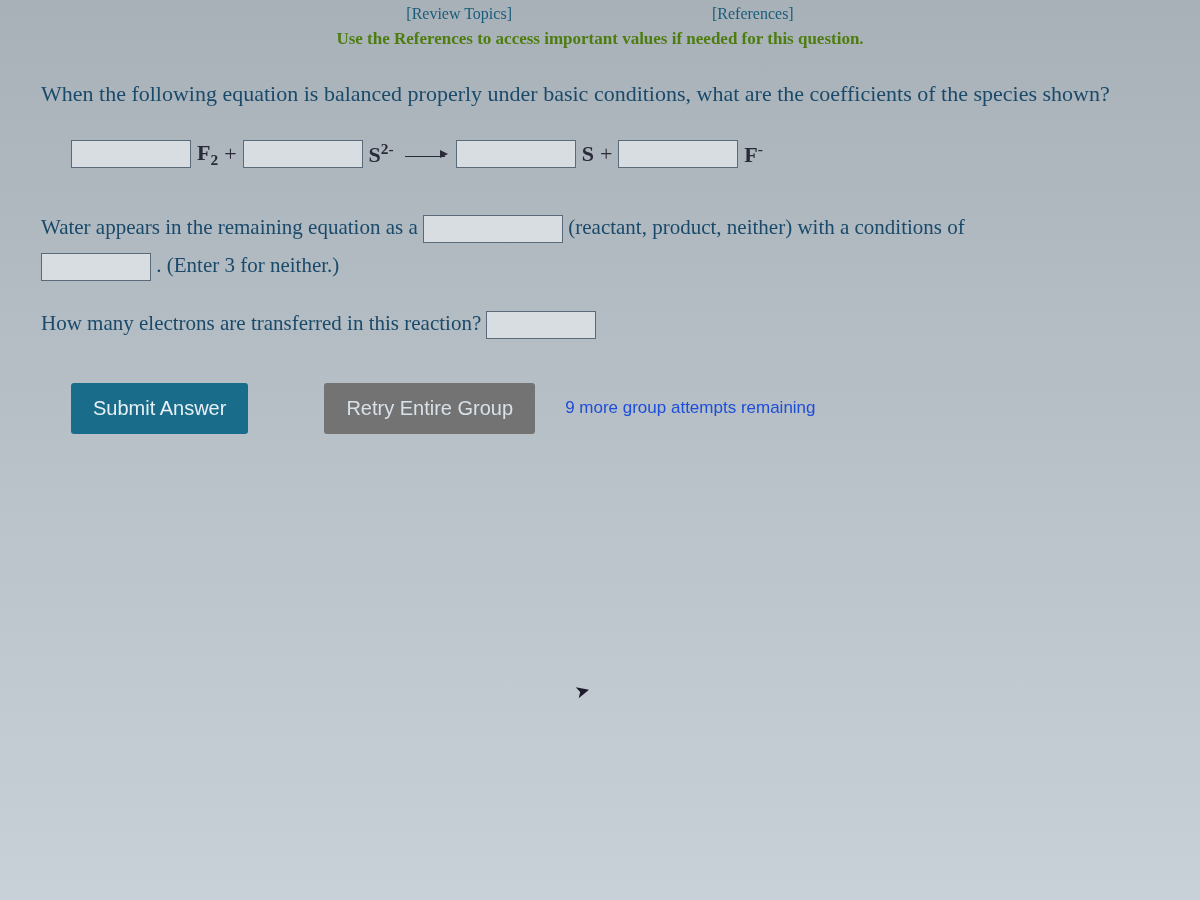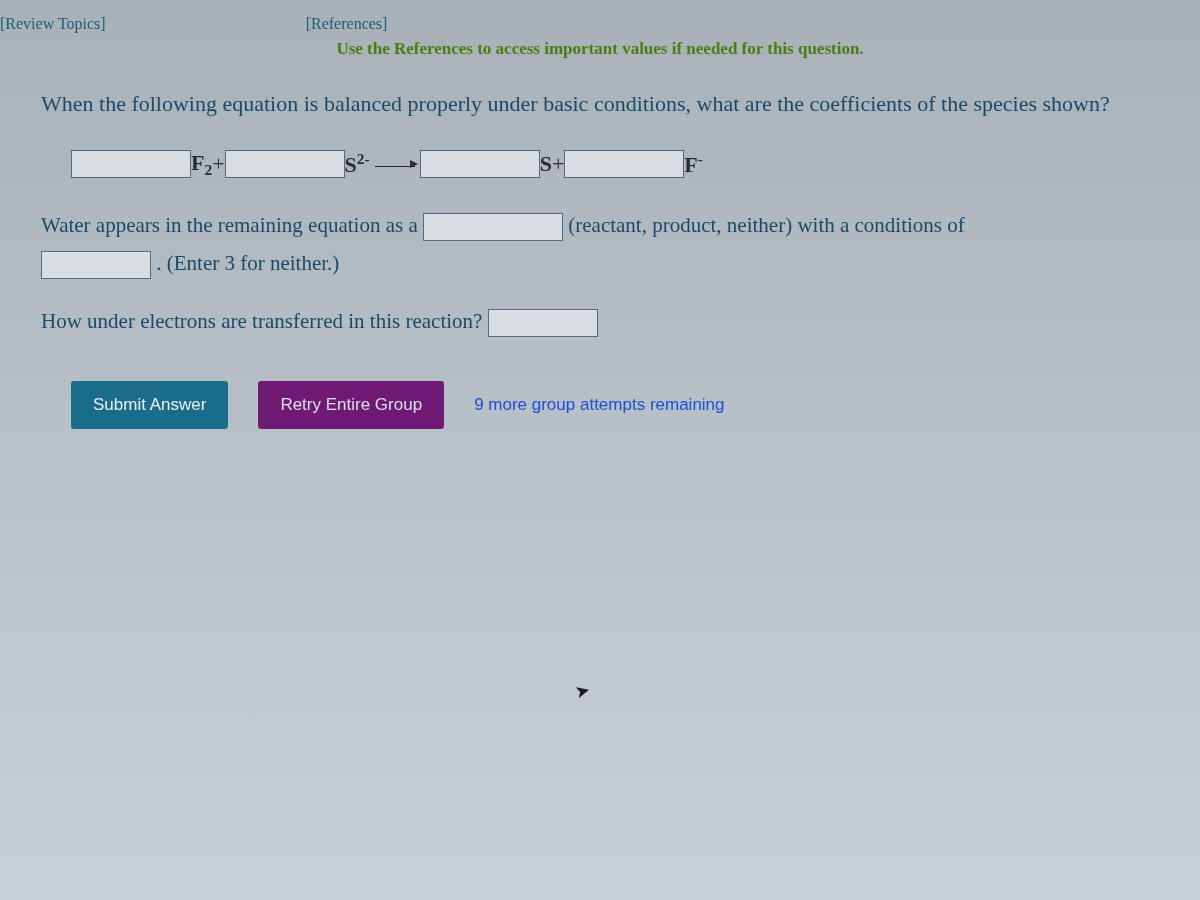--- a/index.html
+++ b/index.html
@@ -6,22 +6,23 @@
     body {
       font-family: Georgia, 'Times New Roman', serif;
       background: linear-gradient(180deg, #a8b0b8 0%, #b8c0c8 50%, #c8d0d8 100%);
       width: 1200px;
       height: 900px;
       overflow: hidden;
       position: relative;
     }
     .top-links {
       display: flex;
+      justify-content: center;
       gap: 200px;
-      padding-top: 15px;
+      padding-top: 5px;
       font-size: 16px;
     }
     .top-links a {
       color: #1a5d7a;
       text-decoration: none;
     }
     .instruction {
       text-align: center;
       color: #4d7c0f;
       font-weight: bold;
@@ -35,23 +36,24 @@
     }
     .question {
       font-size: 22px;
       color: #1a4a6a;
       line-height: 1.4;
       margin-bottom: 30px;
     }
     .equation-line {
       display: flex;
       align-items: center;
+      gap: 6px;
       font-size: 22px;
       color: #2a2a3a;
-      margin-bottom: 28px;
+      margin-bottom: 40px;
       margin-left: 30px;
     }
     .equation-line input {
       width: 120px;
       height: 28px;
       border: 1px solid #5a6a7a;
       background: #d8dde2;
       font-size: 16px;
       padding: 2px 4px;
     }
@@ -101,33 +103,34 @@
     .electrons-input { width: 110px; }
     .buttons {
       display: flex;
       align-items: center;
       gap: 30px;
       margin-top: 40px;
       margin-left: 30px;
     }
     .btn {
       padding: 14px 22px;
-      font-size: 17px;
+      font-size: 20px;
       border: none;
       border-radius: 3px;
       cursor: pointer;
       font-family: Arial, sans-serif;
     }
     .btn-submit {
       background: #1a6d8a;
       color: #e8f0f5;
     }
     .btn-retry {
-      background: #701a75;
+      background: #737373;
       color: #d8e0e8;
+      margin-left: 46px;
     }
     .attempts {
       font-family: Arial, sans-serif;
       font-size: 17px;
       color: #1d4ed8;
     }
     .cursor {
       position: absolute;
       left: 575px;
       top: 680px;
@@ -166,21 +169,21 @@
   <div class="water-line">
     <span>Water appears in the remaining equation as a</span>
     <input type="text" class="water-role" style="">
     <span>(reactant, product, neither) with a conditions of</span>
     <br>
     <input type="text" class="water-coef" style="">
     <span>. (Enter 3 for neither.)</span>
   </div>
 
   <div class="electrons-line">
-    <span>How under electrons are transferred in this reaction?</span>
+    <span>How many electrons are transferred in this reaction?</span>
     <input type="text" class="electrons-input" style="">
   </div>
 
   <div class="buttons">
     <button class="btn btn-submit">Submit Answer</button>
     <button class="btn btn-retry">Retry Entire Group</button>
     <span class="attempts">9 more group attempts remaining</span>
   </div>
 </div>
 

